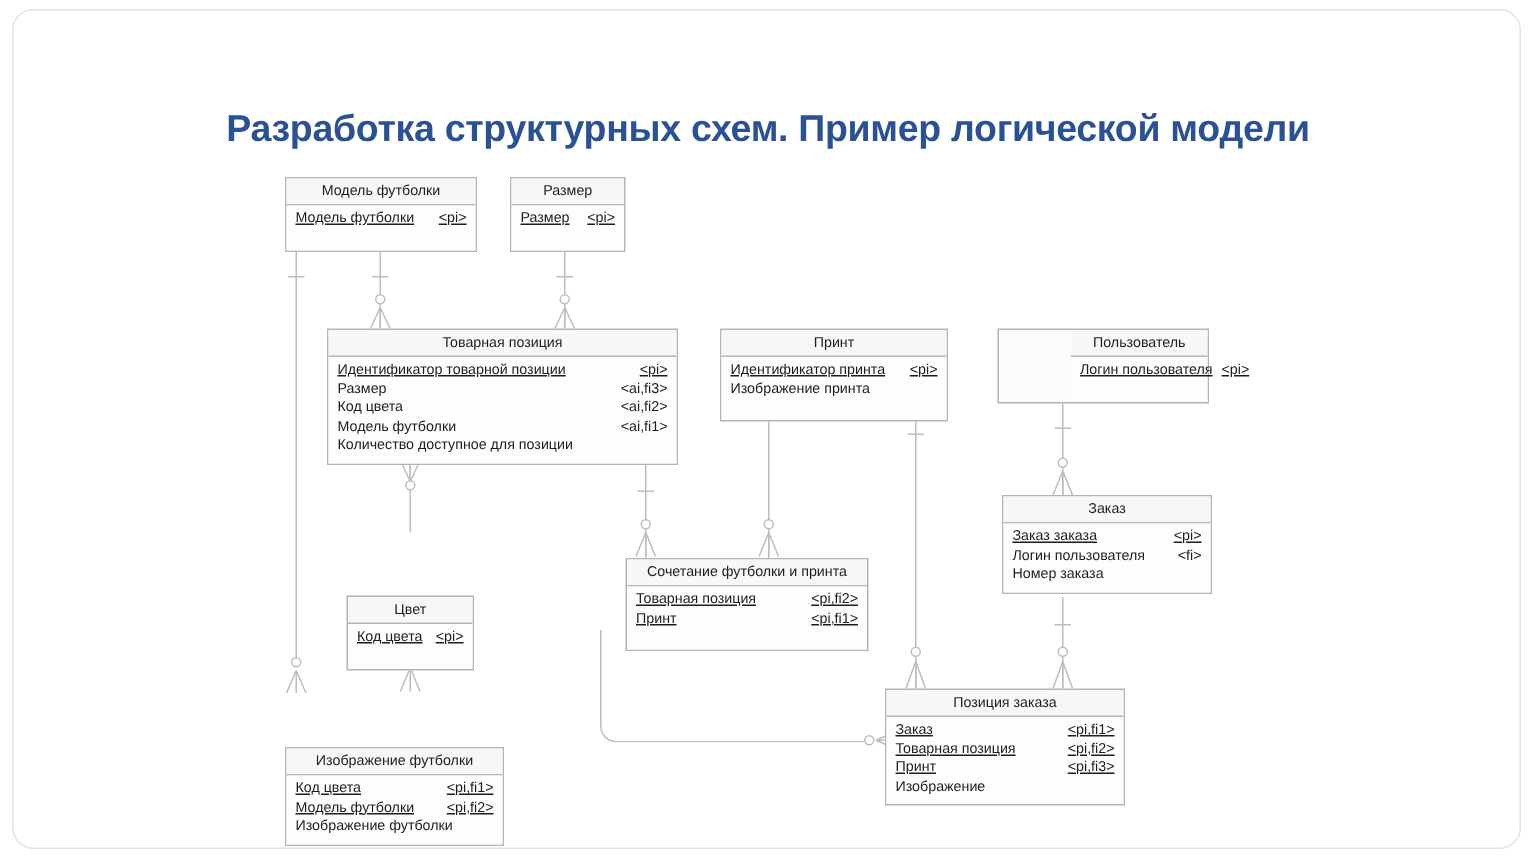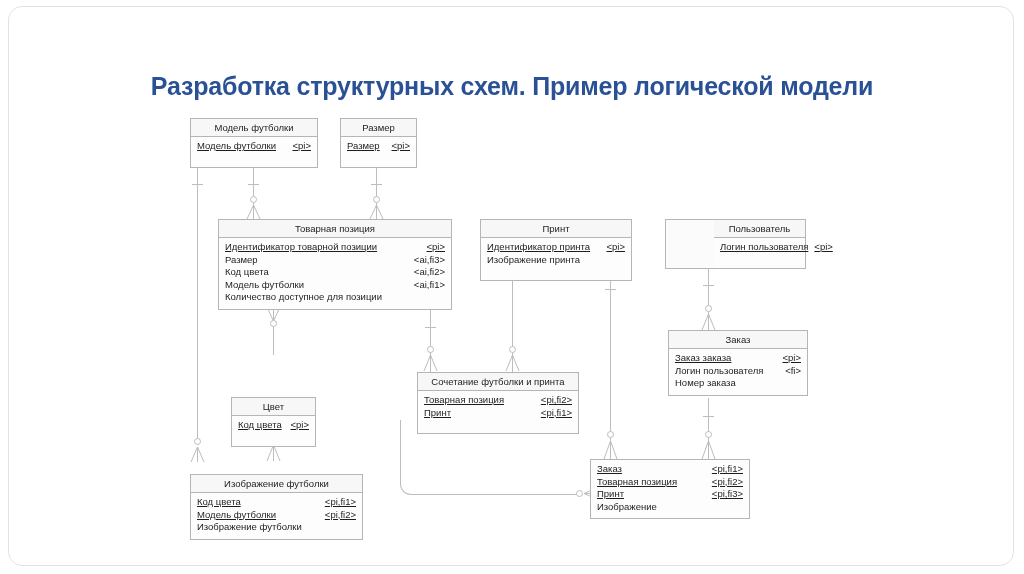--- a/index.html
+++ b/index.html
@@ -336,39 +336,40 @@
         <span class="a-tag">&lt;pi,fi2&gt;</span>
       </div>
       <div class="attr key">
         <span class="a-name">Принт</span>
         <span class="a-tag">&lt;pi,fi1&gt;</span>
       </div>
       <div class="ent-pad"></div>
     </div>
   </div>
 
-  <div class="entity" style="left:190px; top:474px; width:173px;">
+  <div class="entity" style="left:190px; top:498px; width:146px;">
     <div class="ent-title">Изображение футболки</div>
     <div class="ent-attrs">
       <div class="attr key">
         <span class="a-name">Код цвета</span>
         <span class="a-tag">&lt;pi,fi1&gt;</span>
       </div>
       <div class="attr key">
         <span class="a-name">Модель футболки</span>
         <span class="a-tag">&lt;pi,fi2&gt;</span>
       </div>
       <div class="attr">
         <span class="a-name">Изображение футболки</span>
         <span class="a-tag"></span>
       </div>
     </div>
   </div>
 
   <div class="entity" style="left:590px; top:459px; width:160px;">
+    <div class="ent-title">Позиция заказа</div>
     <div class="ent-attrs">
       <div class="attr key">
         <span class="a-name">Заказ</span>
         <span class="a-tag">&lt;pi,fi1&gt;</span>
       </div>
       <div class="attr key">
         <span class="a-name">Товарная позиция</span>
         <span class="a-tag">&lt;pi,fi2&gt;</span>
       </div>
       <div class="attr key">

